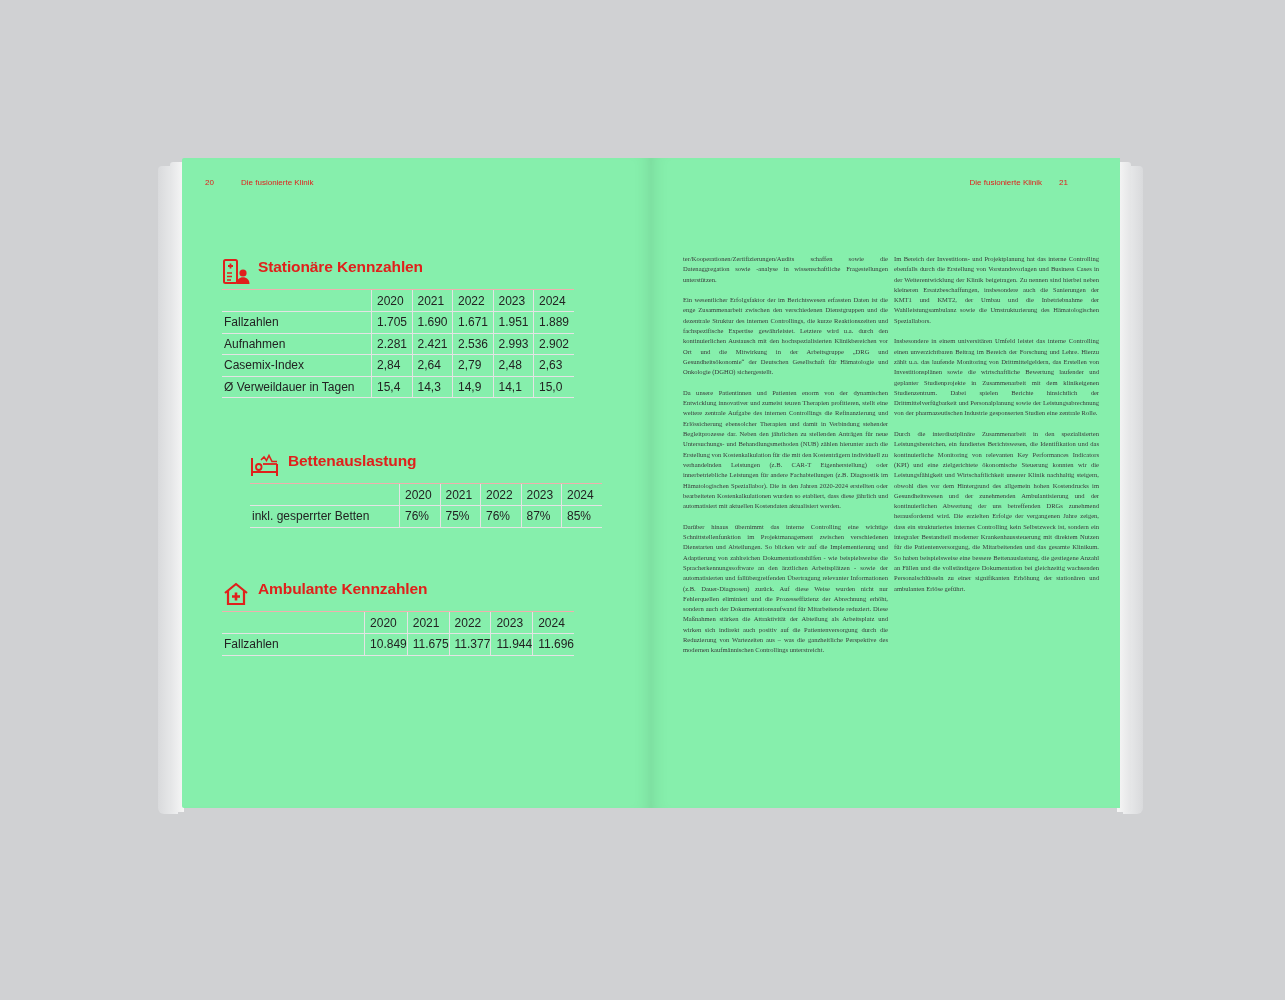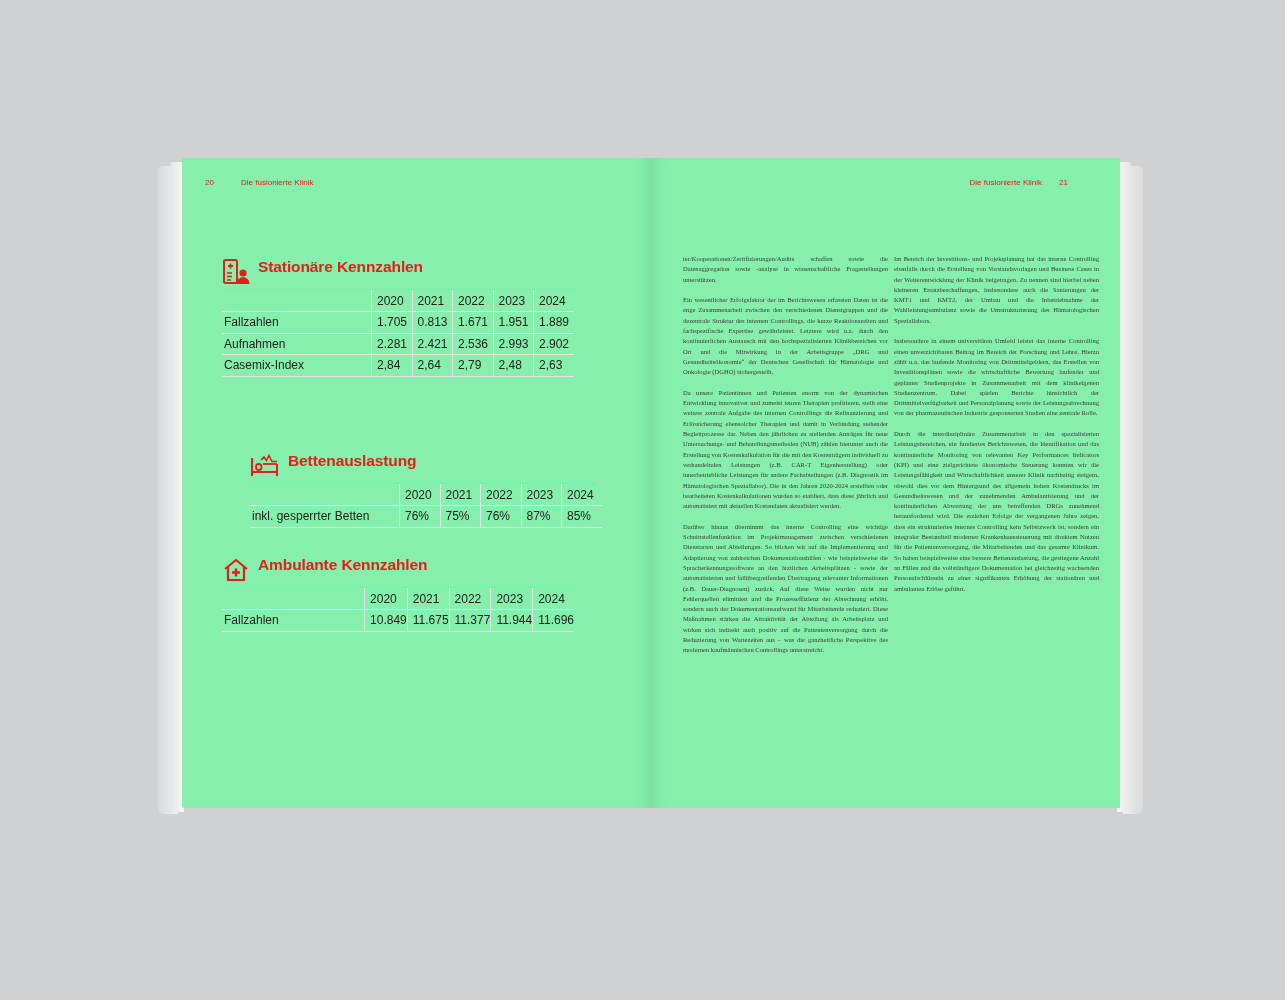--- a/index.html
+++ b/index.html
@@ -75,40 +75,48 @@
           <td class="lbl"></td>
           <td class="num">2020</td>
           <td class="num">2021</td>
           <td class="num">2022</td>
           <td class="num">2023</td>
           <td class="num">2024</td>
         </tr>
         <tr>
           <td class="lbl">Fallzahlen</td>
           <td class="num">1.705</td>
-          <td class="num">0.813</td>
+          <td class="num">1.690</td>
           <td class="num">1.671</td>
           <td class="num">1.951</td>
           <td class="num">1.889</td>
         </tr>
         <tr>
           <td class="lbl">Aufnahmen</td>
           <td class="num">2.281</td>
           <td class="num">2.421</td>
           <td class="num">2.536</td>
           <td class="num">2.993</td>
           <td class="num">2.902</td>
         </tr>
         <tr>
           <td class="lbl">Casemix-Index</td>
           <td class="num">2,84</td>
           <td class="num">2,64</td>
           <td class="num">2,79</td>
           <td class="num">2,48</td>
           <td class="num">2,63</td>
+        </tr>
+        <tr>
+          <td class="lbl">Ø Verweildauer in Tagen</td>
+          <td class="num">15,4</td>
+          <td class="num">14,3</td>
+          <td class="num">14,9</td>
+          <td class="num">14,1</td>
+          <td class="num">15,0</td>
         </tr>
       </tbody>
         </table>
     </div>
 
     <div class="section" style="top:294px;margin-left:28px;">
       <div class="sec-head">
         <svg class="sec-icon" viewBox="0 0 30 28" style="width:30px;">
           <path d="M2 6v18M2 20h25M27 12v12" stroke="#e0201b" stroke-width="2" fill="none"></path>
           <rect x="6" y="12" width="5.5" height="6" rx="2.7" fill="none" stroke="#e0201b" stroke-width="1.8"></rect>
@@ -133,21 +141,21 @@
           <td class="num">76%</td>
           <td class="num">75%</td>
           <td class="num">76%</td>
           <td class="num">87%</td>
           <td class="num">85%</td>
         </tr>
       </tbody>
         </table>
     </div>
 
-    <div class="section" style="top:398px;">
+    <div class="section" style="top:422px;">
       <div class="sec-head">
         <svg class="sec-icon" viewBox="0 0 28 28">
           <path d="M3 13L14 4l11 9" stroke="#e0201b" stroke-width="2.2" fill="none" stroke-linejoin="round"></path>
           <path d="M6 11v13h16V11" stroke="#e0201b" stroke-width="2.2" fill="none"></path>
           <path d="M14 12.5v8M10 16.5h8" stroke="#e0201b" stroke-width="2.6"></path>
         </svg>
         <span class="sec-title">Ambulante Kennzahlen</span>
       </div>
       <div class="sec-rule"></div>
       <table class="kz">

